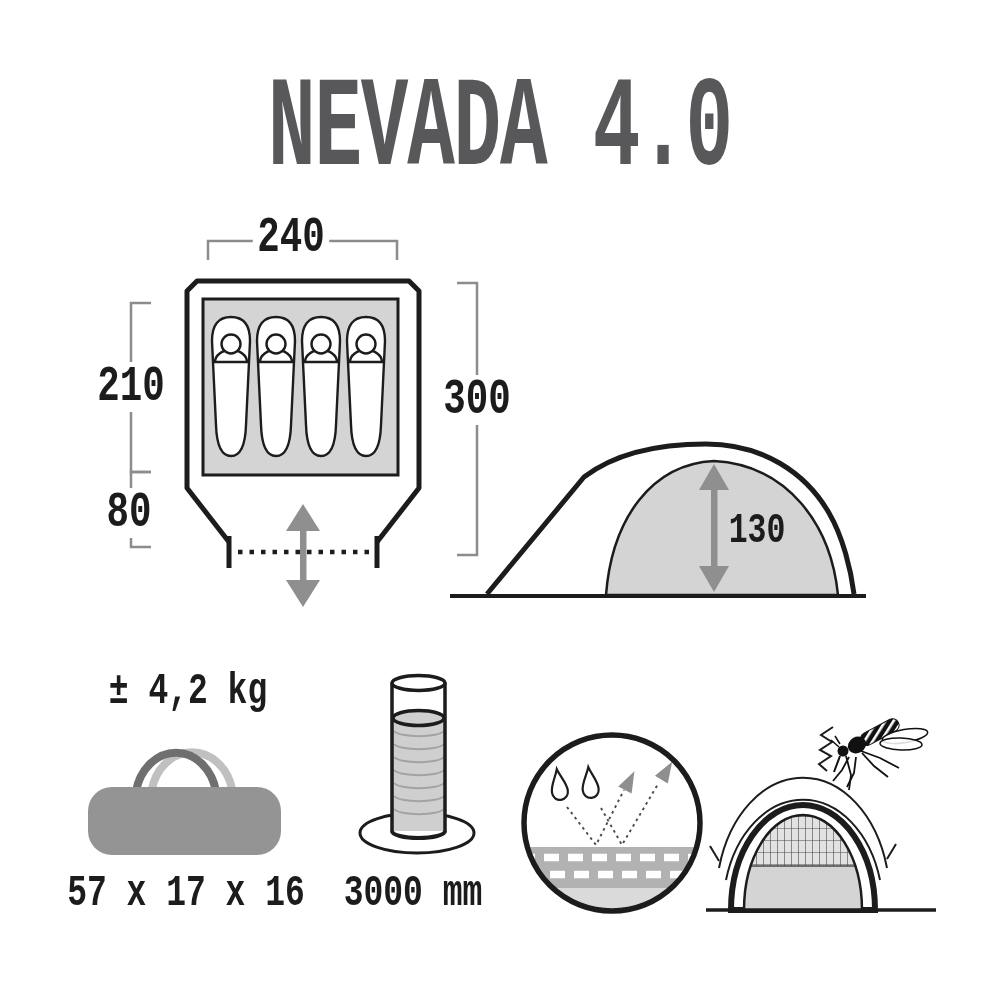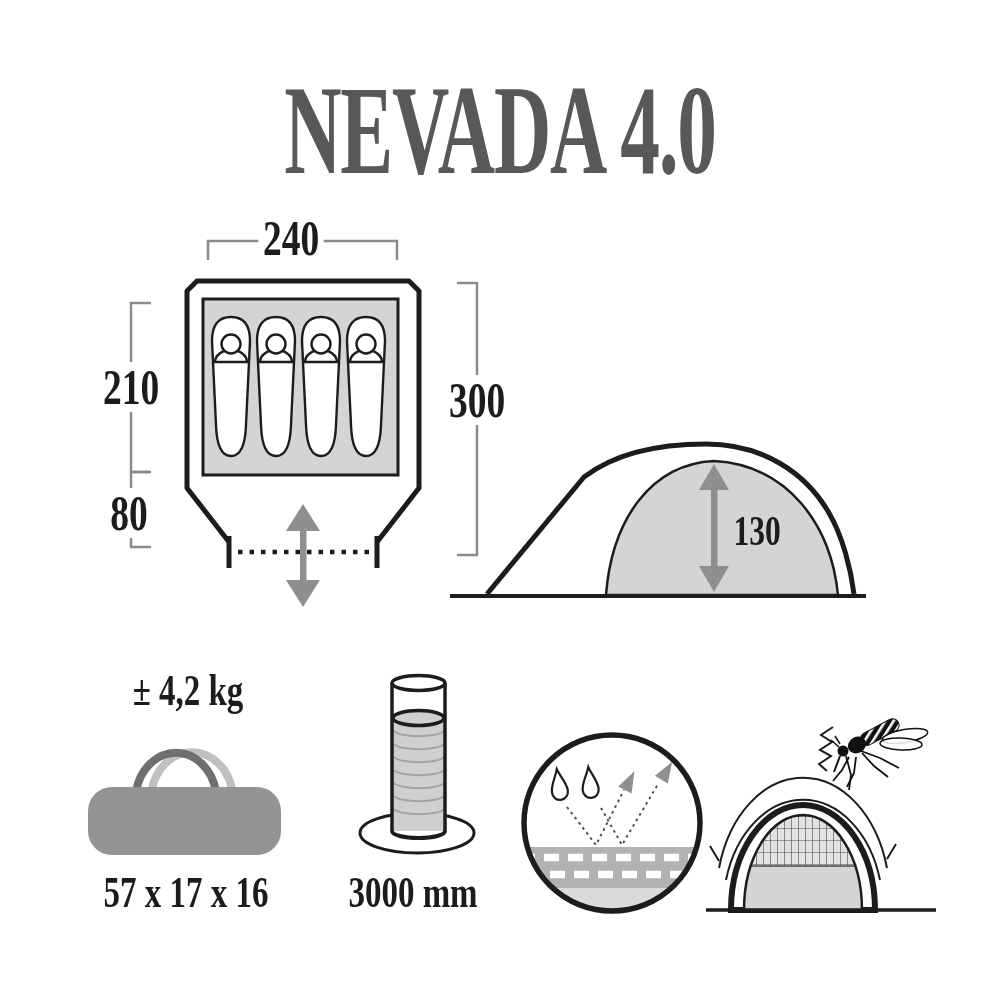--- a/index.html
+++ b/index.html
@@ -1,17 +1,17 @@
 <!DOCTYPE html>
 <html><head>
 <meta charset="utf-8">
 <style>
   html,body{margin:0;padding:0;background:#fff;}
   #canvas{position:relative;width:936px;height:1000px;background:#ffffff;overflow:hidden;
-          font-family:Liberation Serif, serif;border-radius:13px;}
+          font-family:Liberation Mono, monospace;border-radius:13px;}
   #art{position:absolute;left:0;top:0;}
   .txt{position:absolute;font-weight:700;color:#1c1c1c;line-height:1;white-space:nowrap;}
   .title{left:500px;top:66px;font-size:128px;letter-spacing:-2px;color:#58585a;
          transform:translate(-50%,0) scaleX(0.62);}
   .num{transform:translate(-50%,-50%) scaleX(0.75);}
   .on-line{background:#ffffff;padding:0 6px;}
   .sz50{font-size:50px;}
   .sz42{font-size:42px;}
   .sz44{font-size:44px;}
 </style>

